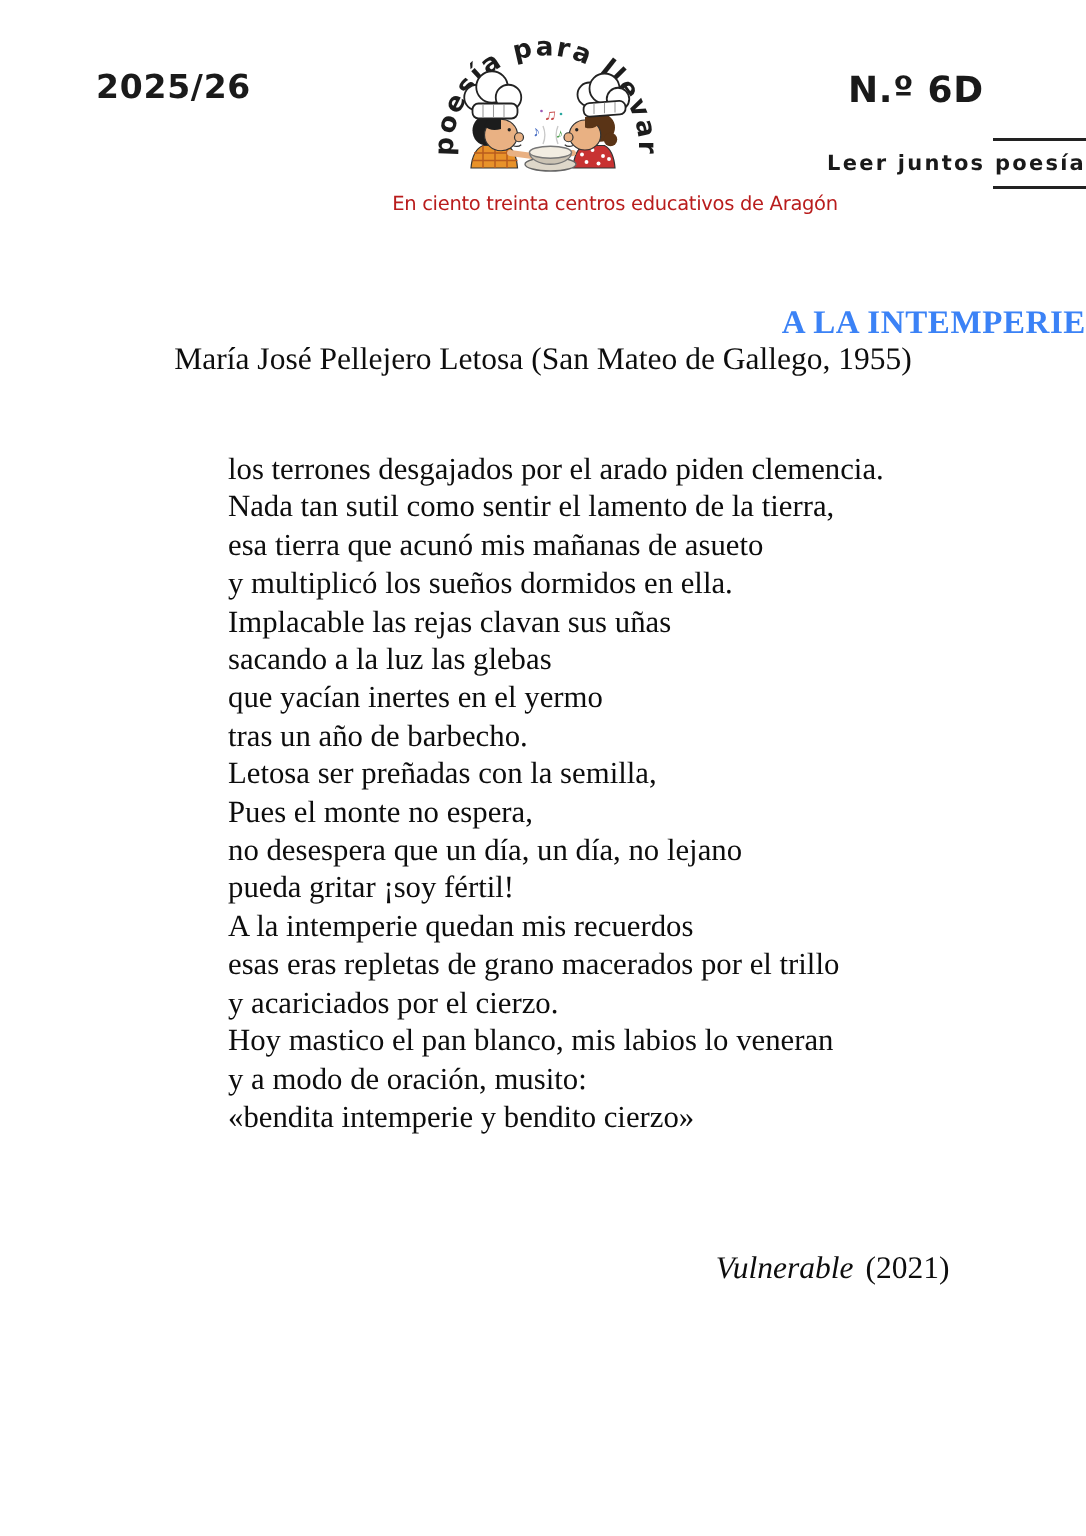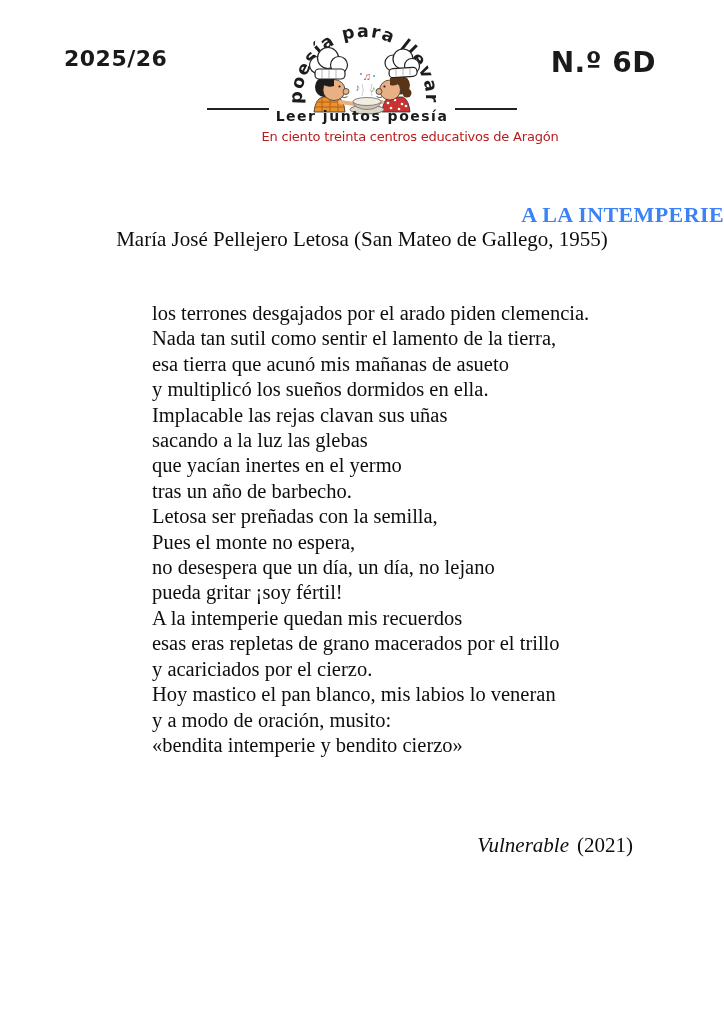--- a/index.html
+++ b/index.html
@@ -9,29 +9,29 @@
 
   
   .school-year {
     position:absolute; left:64px; top:46px;
     font-family:"DejaVu Sans", sans-serif; font-weight:bold;
     font-size:22px; letter-spacing:0.5px; color:#1a1a1a;
   }
   .issue-number {
     position:absolute; right:68px; top:46px;
     font-family:"DejaVu Sans", sans-serif; font-weight:bold;
-    font-size:28px; letter-spacing:0.5px; color:#1a1a1a;
+    font-size:24px; letter-spacing:0.5px; color:#1a1a1a;
   }
   .logo-svg { position:absolute; left:262px; top:12px; width:200px; height:140px; }
 
   .tagline-row {
-    position:absolute; top:108px; left:0; width:100%;
-    display:flex; justify-content:center; align-items:flex-start; gap:7px;
+    position:absolute; top:92px; left:0; width:100%;
+    display:flex; justify-content:center; align-items:flex-end; gap:7px;
     font-family:"DejaVu Sans", sans-serif; font-weight:bold;
-    font-size:14px; letter-spacing:1.5px; color:#1a1a1a; white-space:nowrap;
+    font-size:14px; letter-spacing:1.5px; color:#1a1a1a; white-space:nowrap;flex-direction:column;
   }
   .tagline-dash { width:62px; height:2px; background:#222; flex:0 0 auto; }
 
   .logo-subtitle {
     position:absolute; top:129px; left:0; width:100%; text-align:center;
     font-family:"DejaVu Sans", sans-serif; font-weight:normal;
     font-size:13px; letter-spacing:-0.2px; color:#b91c1c;margin-left:48px;
   }
 
   

